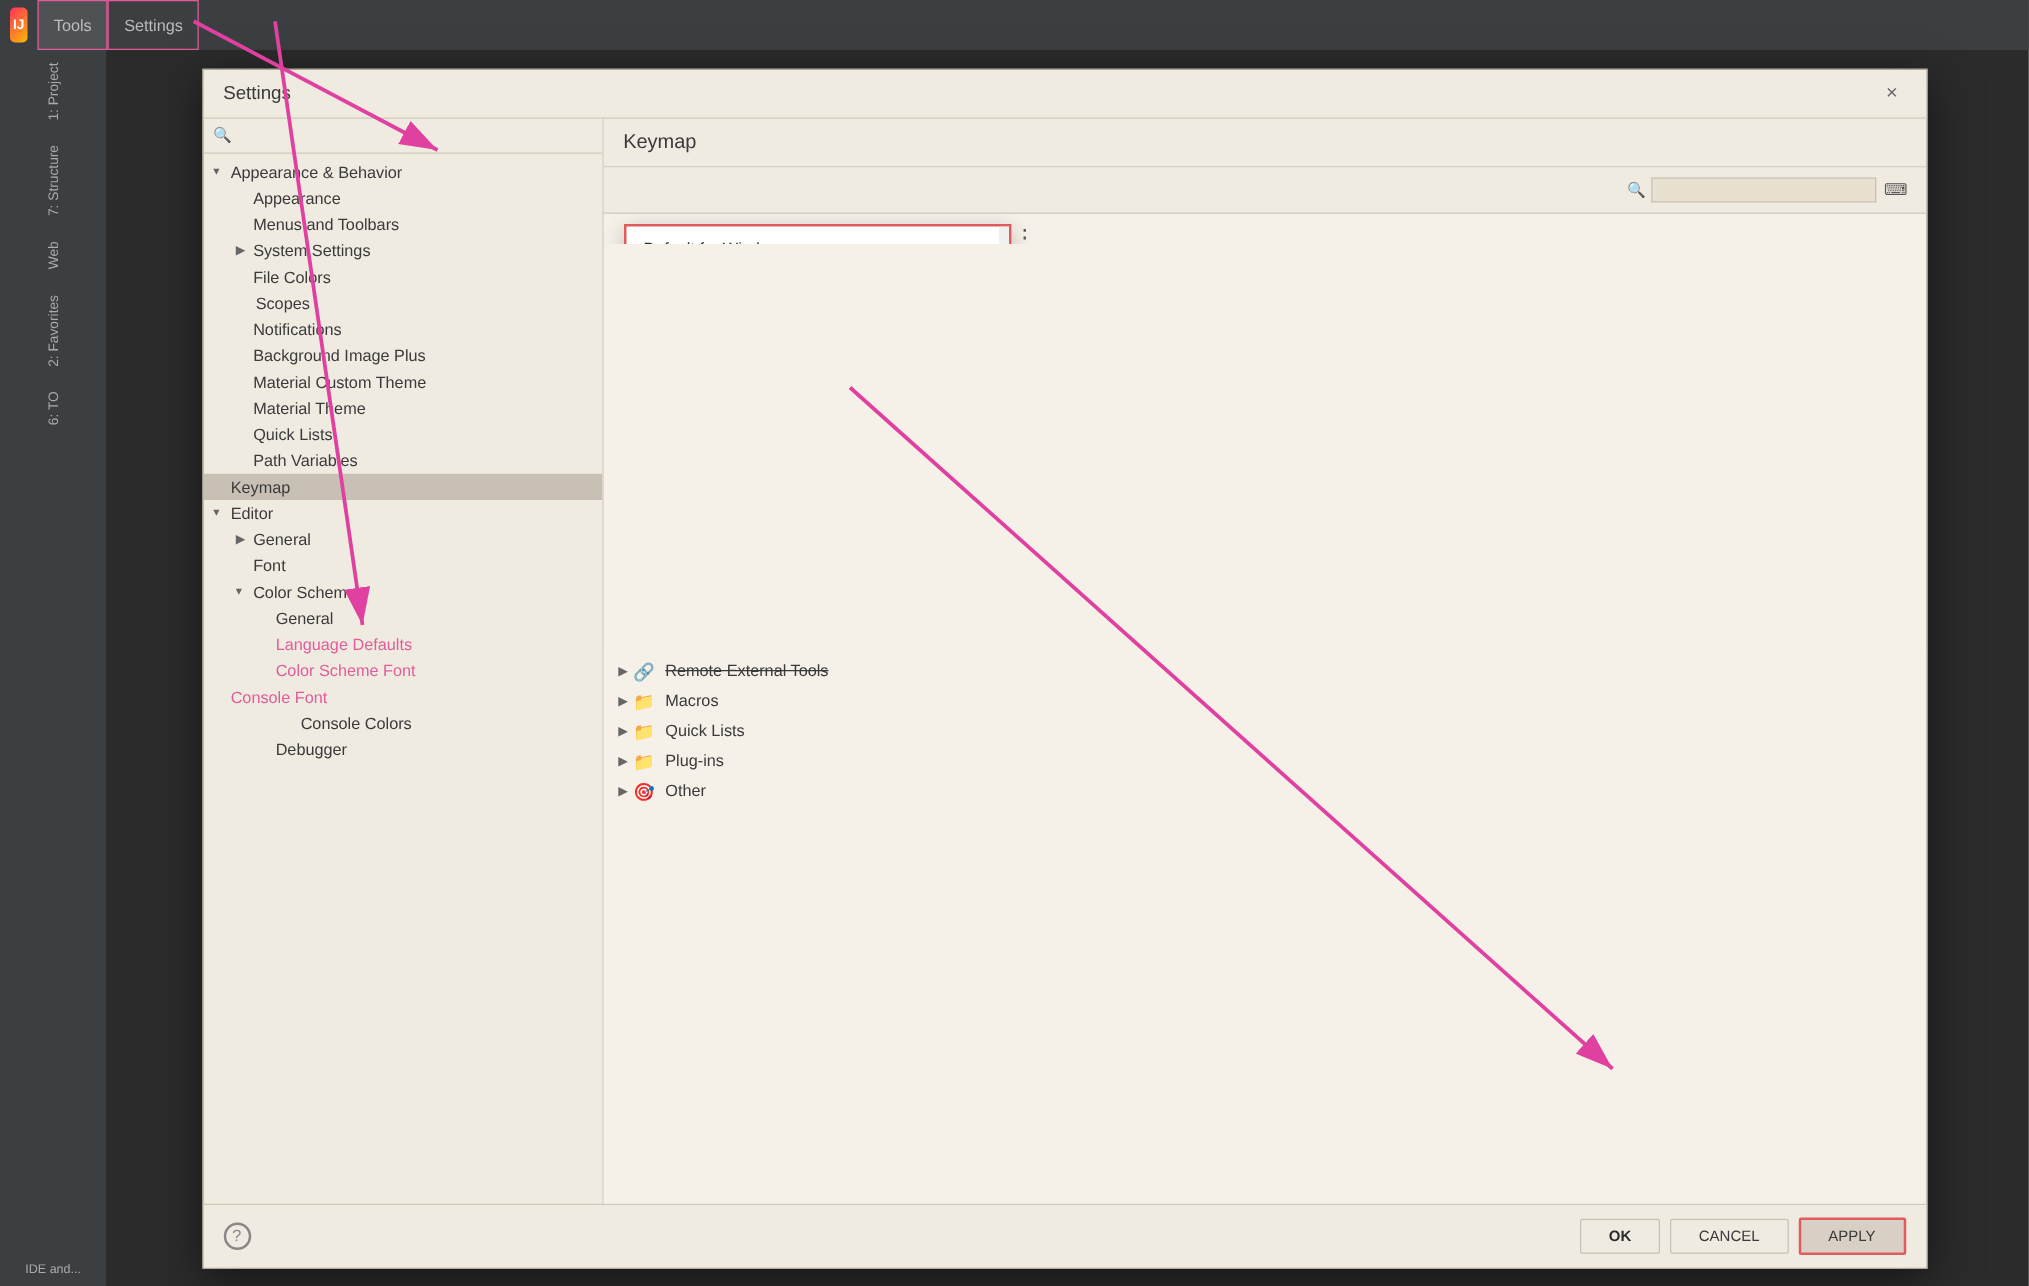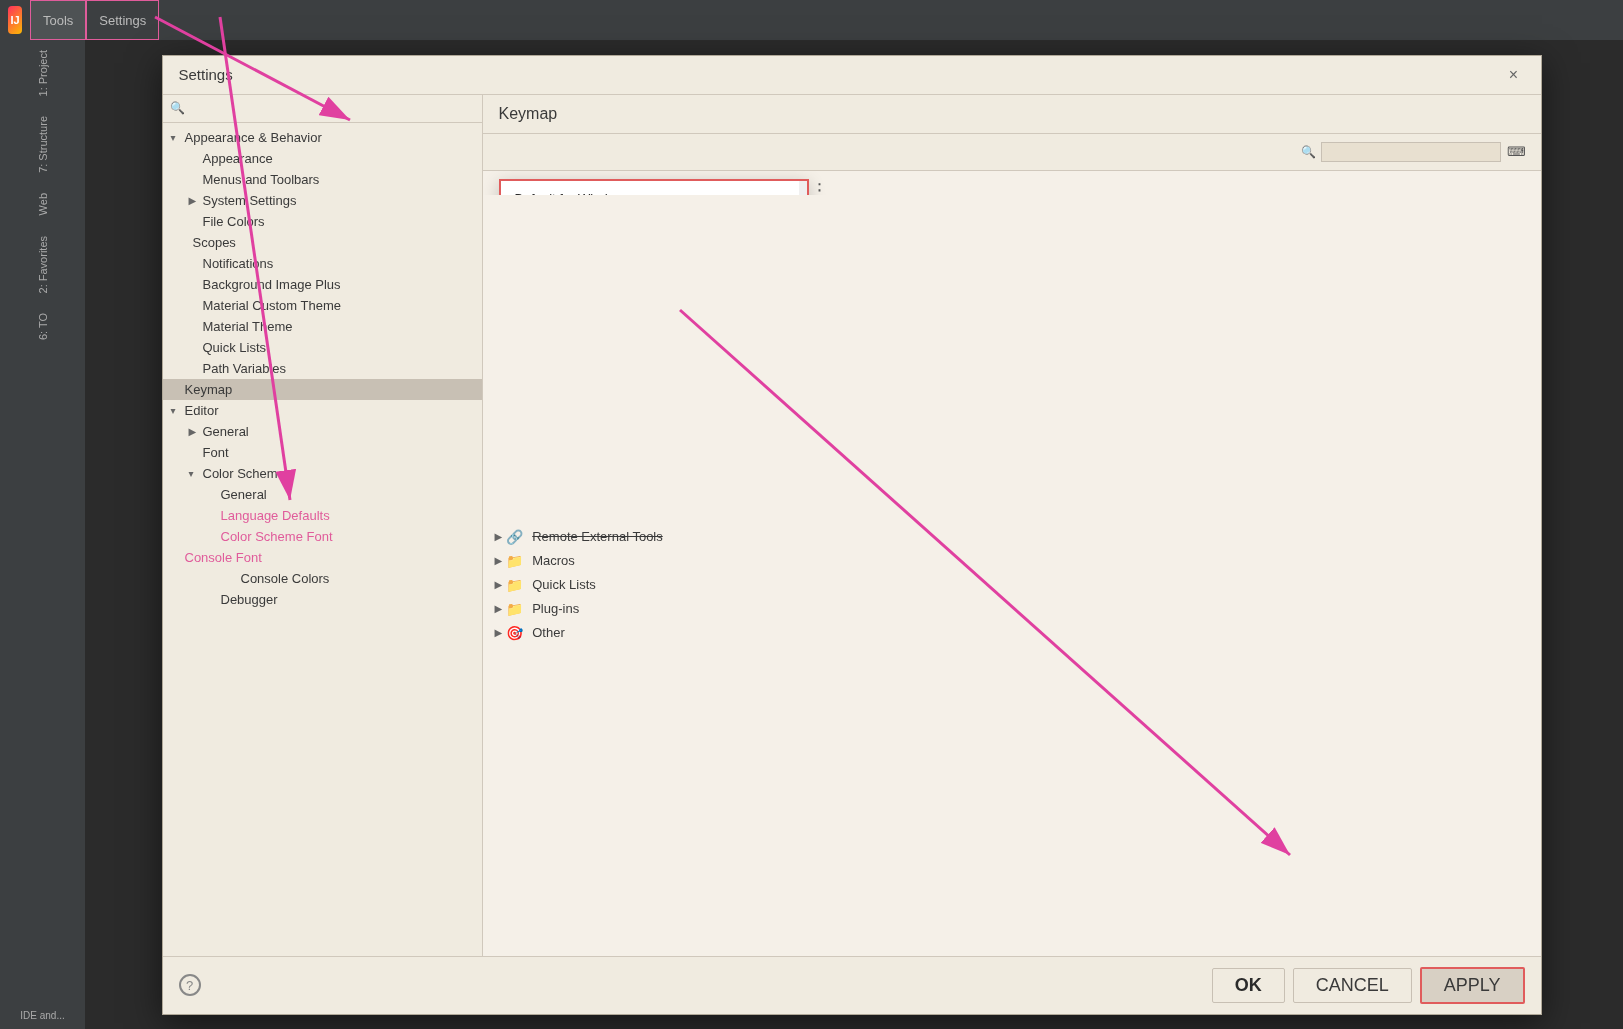--- a/index.html
+++ b/index.html
@@ -325,21 +325,21 @@
       display: flex;
       align-items: center;
       gap: 8px;
     }
     .btn {
       padding: 6px 22px;
       border: 1px solid #c8c0b4;
       background: #f0ebe0;
       color: #3a3a3a;
       cursor: pointer;
-      font-size: 18px;
+      font-size: 12px;
       font-weight: 500;
       border-radius: 2px;
     }
     .btn.apply {
       border: 2px solid #e05c5c;
       background: #d8d0c4;
     }
     .btn-ok { font-weight: 700; color: #2b2b2b; }
 
     
@@ -443,21 +443,21 @@
               <span class="label">Menus and Toolbars</span>
             </div>
             <div class="tree-item" style="padding-left: 26px;">
               <span class="arrow">▶</span>
               <span class="label">System Settings</span>
             </div>
             <div class="tree-item" style="padding-left: 26px;">
               <span class="arrow"></span>
               <span class="label">File Colors</span>
             </div>
-            <div class="tree-item" style="padding-left: 16px;">
+            <div class="tree-item" style="padding-left: 28px;">
               <span class="arrow"></span>
               <span class="label">Scopes</span>
             </div>
             <div class="tree-item" style="padding-left: 26px;">
               <span class="arrow"></span>
               <span class="label">Notifications</span>
             </div>
             <div class="tree-item" style="padding-left: 26px;">
               <span class="arrow"></span>
               <span class="label">Background Image Plus</span>

